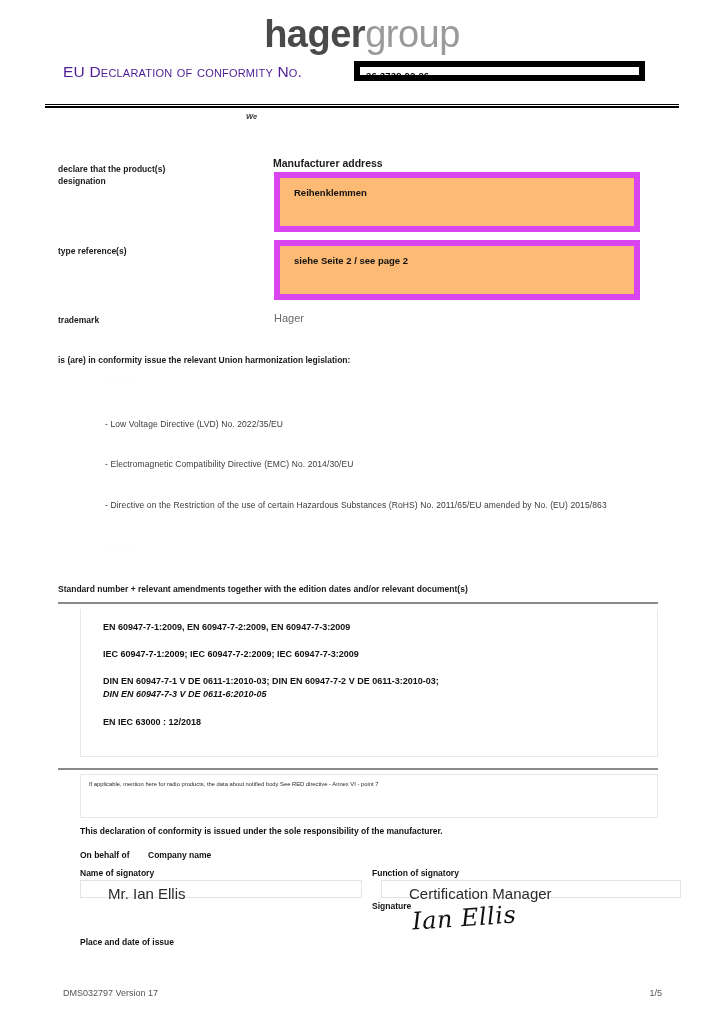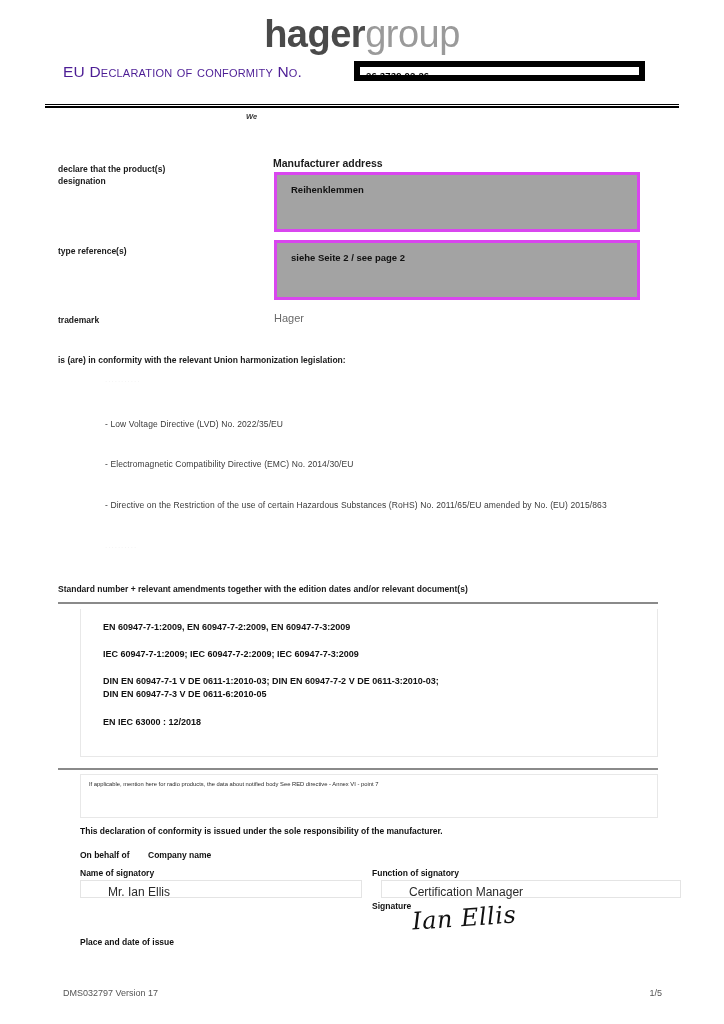--- a/index.html
+++ b/index.html
@@ -122,22 +122,22 @@
     color: #1a1a1a;
     line-height: 12px;
   }
   .lbl-declare { left: 58px; top: 163px; width: 200px; }
   .lbl-typeref { left: 58px; top: 245px; }
   .lbl-trademark { left: 58px; top: 314px; }
 
   
   .fieldbox {
     position: absolute;
-    border: 3px solid #d946ef;
-    background: #a3a3a3;
+    border: 6px solid #d946ef;
+    background: #fdba74;
     box-sizing: border-box;
   }
   .fieldbox .fb-text {
     position: absolute;
     left: 14px;
     top: 9px;
     font-size: 9.5px;
     font-weight: bold;
     color: #111;
   }
@@ -216,21 +216,21 @@
     left: 22px;
     font-size: 9px;
     font-weight: bold;
     color: #111;
     line-height: 13px;
     white-space: nowrap;
   }
   .std-1 { top: 12px; }
   .std-2 { top: 39px; }
   .std-3 { top: 66px; }
-  .std-4 { top: 79px; }
+  .std-4 { top: 79px; font-style: italic; }
   .std-5 { top: 107px; }
 
   
   .rule-note {
     position: absolute;
     left: 58px;
     top: 768px;
     width: 600px;
     height: 2px;
     background: #8a8a8a;
@@ -295,21 +295,21 @@
   .inbox {
     position: absolute;
     border: 1px solid #e4e4e4;
     background: #fff;
     box-sizing: border-box;
   }
   .inbox .ib-text {
     position: absolute;
     left: 9px;
     top: 4px;
-    font-size: 12px;
+    font-size: 15px;
     color: #2b2b2b;
     padding-left: 18px;
   }
   .box-name { left: 80px; top: 880px; width: 282px; height: 18px; }
   .box-function { left: 381px; top: 880px; width: 300px; height: 18px; }
   .box-place { left: 80px; top: 913px; width: 282px; height: 18px; }
 
   .signature-mark {
     position: absolute;
     left: 412px;
@@ -369,21 +369,21 @@
   </div>
 
   <div class="lbl lbl-typeref">type reference(s)</div>
   <div class="fieldbox box-typeref">
     <span class="fb-text">siehe Seite 2 / see page 2</span>
   </div>
 
   <div class="lbl lbl-trademark">trademark</div>
   <div class="trademark-val">Hager</div>
 
-  <div class="conformity-head">is (are) in conformity with the relevant Union harmonization legislation:</div>
+  <div class="conformity-head">is (are) in conformity issue the relevant Union harmonization legislation:</div>
   <div class="faint-dots faint-1">...........</div>
   <div class="directive dir-1">- Low Voltage Directive (LVD) No. 2022/35/EU</div>
   <div class="directive dir-2">- Electromagnetic Compatibility Directive (EMC) No. 2014/30/EU</div>
   <div class="directive dir-3">- Directive on the Restriction of the use of certain Hazardous Substances (RoHS) No. 2011/65/EU amended by No. (EU) 2015/863</div>
   <div class="faint-dots faint-2">..........</div>
 
   <div class="std-head">Standard number + relevant amendments together with the edition dates and/or relevant document(s)</div>
   <div class="rule-std"></div>
   <div class="std-box">
     <div class="std-line std-1">EN 60947-7-1:2009, EN 60947-7-2:2009, EN 60947-7-3:2009</div>

